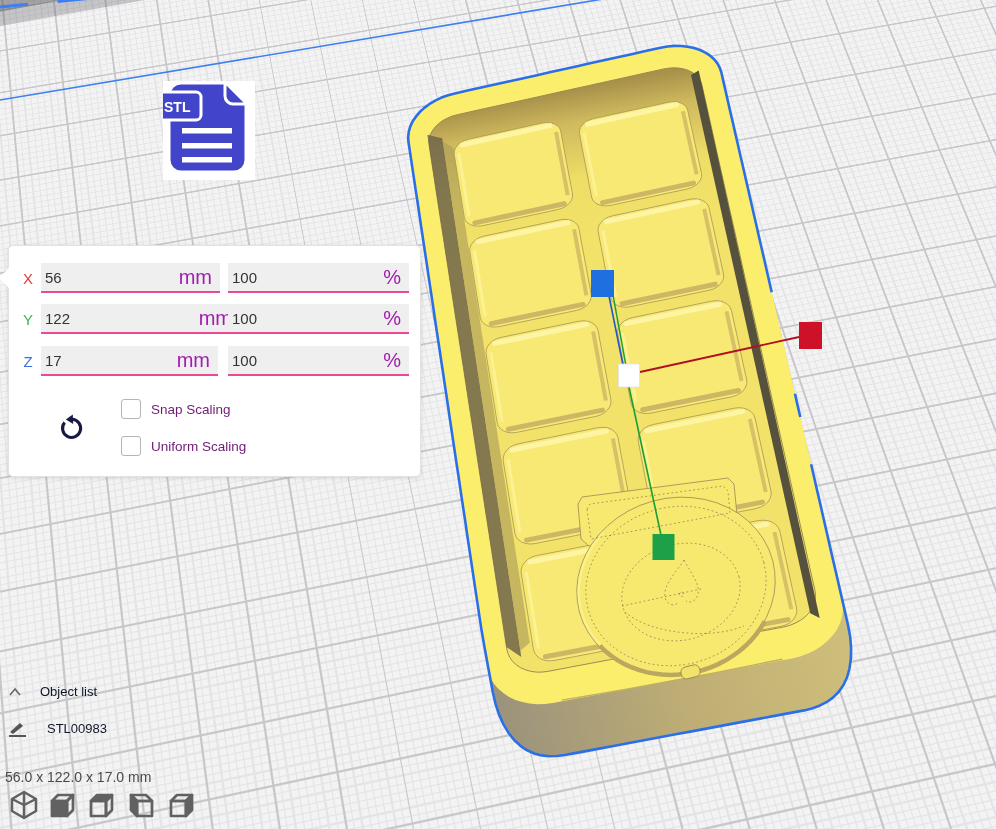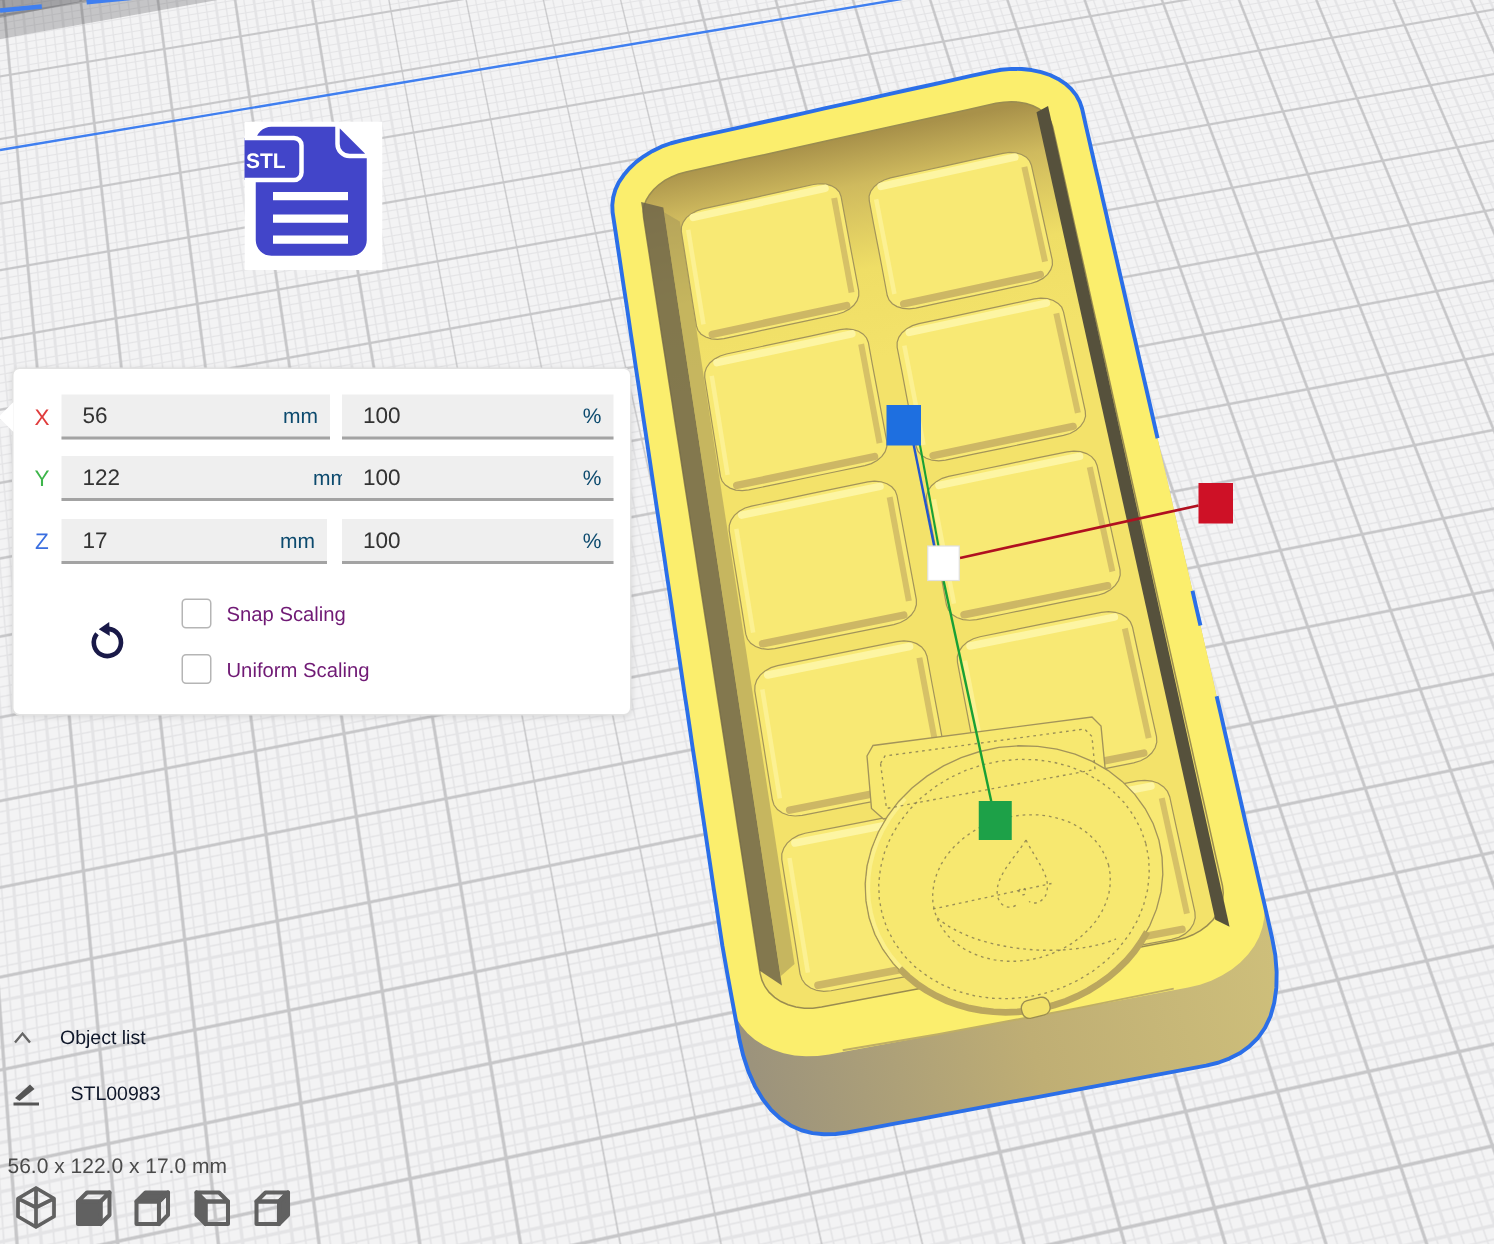--- a/index.html
+++ b/index.html
@@ -8,22 +8,22 @@
 background-image:
 repeating-linear-gradient(0deg,#c7c7c9 0 1.5px,transparent 1.5px 58px),
 repeating-linear-gradient(90deg,#c7c7c9 0 1.5px,transparent 1.5px 58px),
 repeating-linear-gradient(0deg,#e4e4e6 0 1px,transparent 1px 7.25px),
 repeating-linear-gradient(90deg,#e4e4e6 0 1px,transparent 1px 7.25px);
 transform-origin:50% 50%;
 transform:perspective(1400px) rotateX(24deg) rotateZ(-12deg);}
 .panel{position:absolute;left:8px;top:245px;width:413px;height:232px;background:#fff;border:1px solid #e2e2e2;border-radius:5px;box-shadow:0 1px 4px rgba(0,0,0,0.12)}
 .notch{position:absolute;left:-10px;top:22px;width:0;height:0;border-top:10px solid transparent;border-bottom:10px solid transparent;border-right:10px solid #fff}
 .axlab{position:absolute;font-size:15px;width:16px;text-align:center}
-.fld{position:absolute;background:#efefef;border-bottom:2px solid #a3a3a3;height:30px;font-size:15px;color:#333;display:flex;align-items:center;padding:0 8px 0 14px;justify-content:space-between}
-.unit{color:#0c4a6e;font-size:14px}
+.fld{position:absolute;background:#efefef;border-bottom:2px solid #ec4899;height:30px;font-size:15px;color:#333;display:flex;align-items:center;padding:0 8px 0 4px;justify-content:space-between}
+.unit{color:#a21caf;font-size:20px}
 .cb{position:absolute;width:20px;height:20px;background:#fff;border:1.5px solid #b5b5b5;border-radius:3px}
 .cbl{position:absolute;font-size:13.5px;color:#701a75}
 .oltext{position:absolute;color:#0f172a;font-size:13px}
 </style></head><body>
 <div id="stage">
 <div id="plane"></div>
 <svg width="996" height="829" style="position:absolute;left:0;top:0">
 <polygon points="0,0 145,0 0,26" fill="rgba(60,60,62,0.25)"></polygon>
 <polygon points="0,0 60,0 0,12" fill="rgba(60,60,62,0.25)"></polygon>
 <path d="M0,100 L615,-3" stroke="#3f7ff0" stroke-width="1.6" fill="none"></path>

